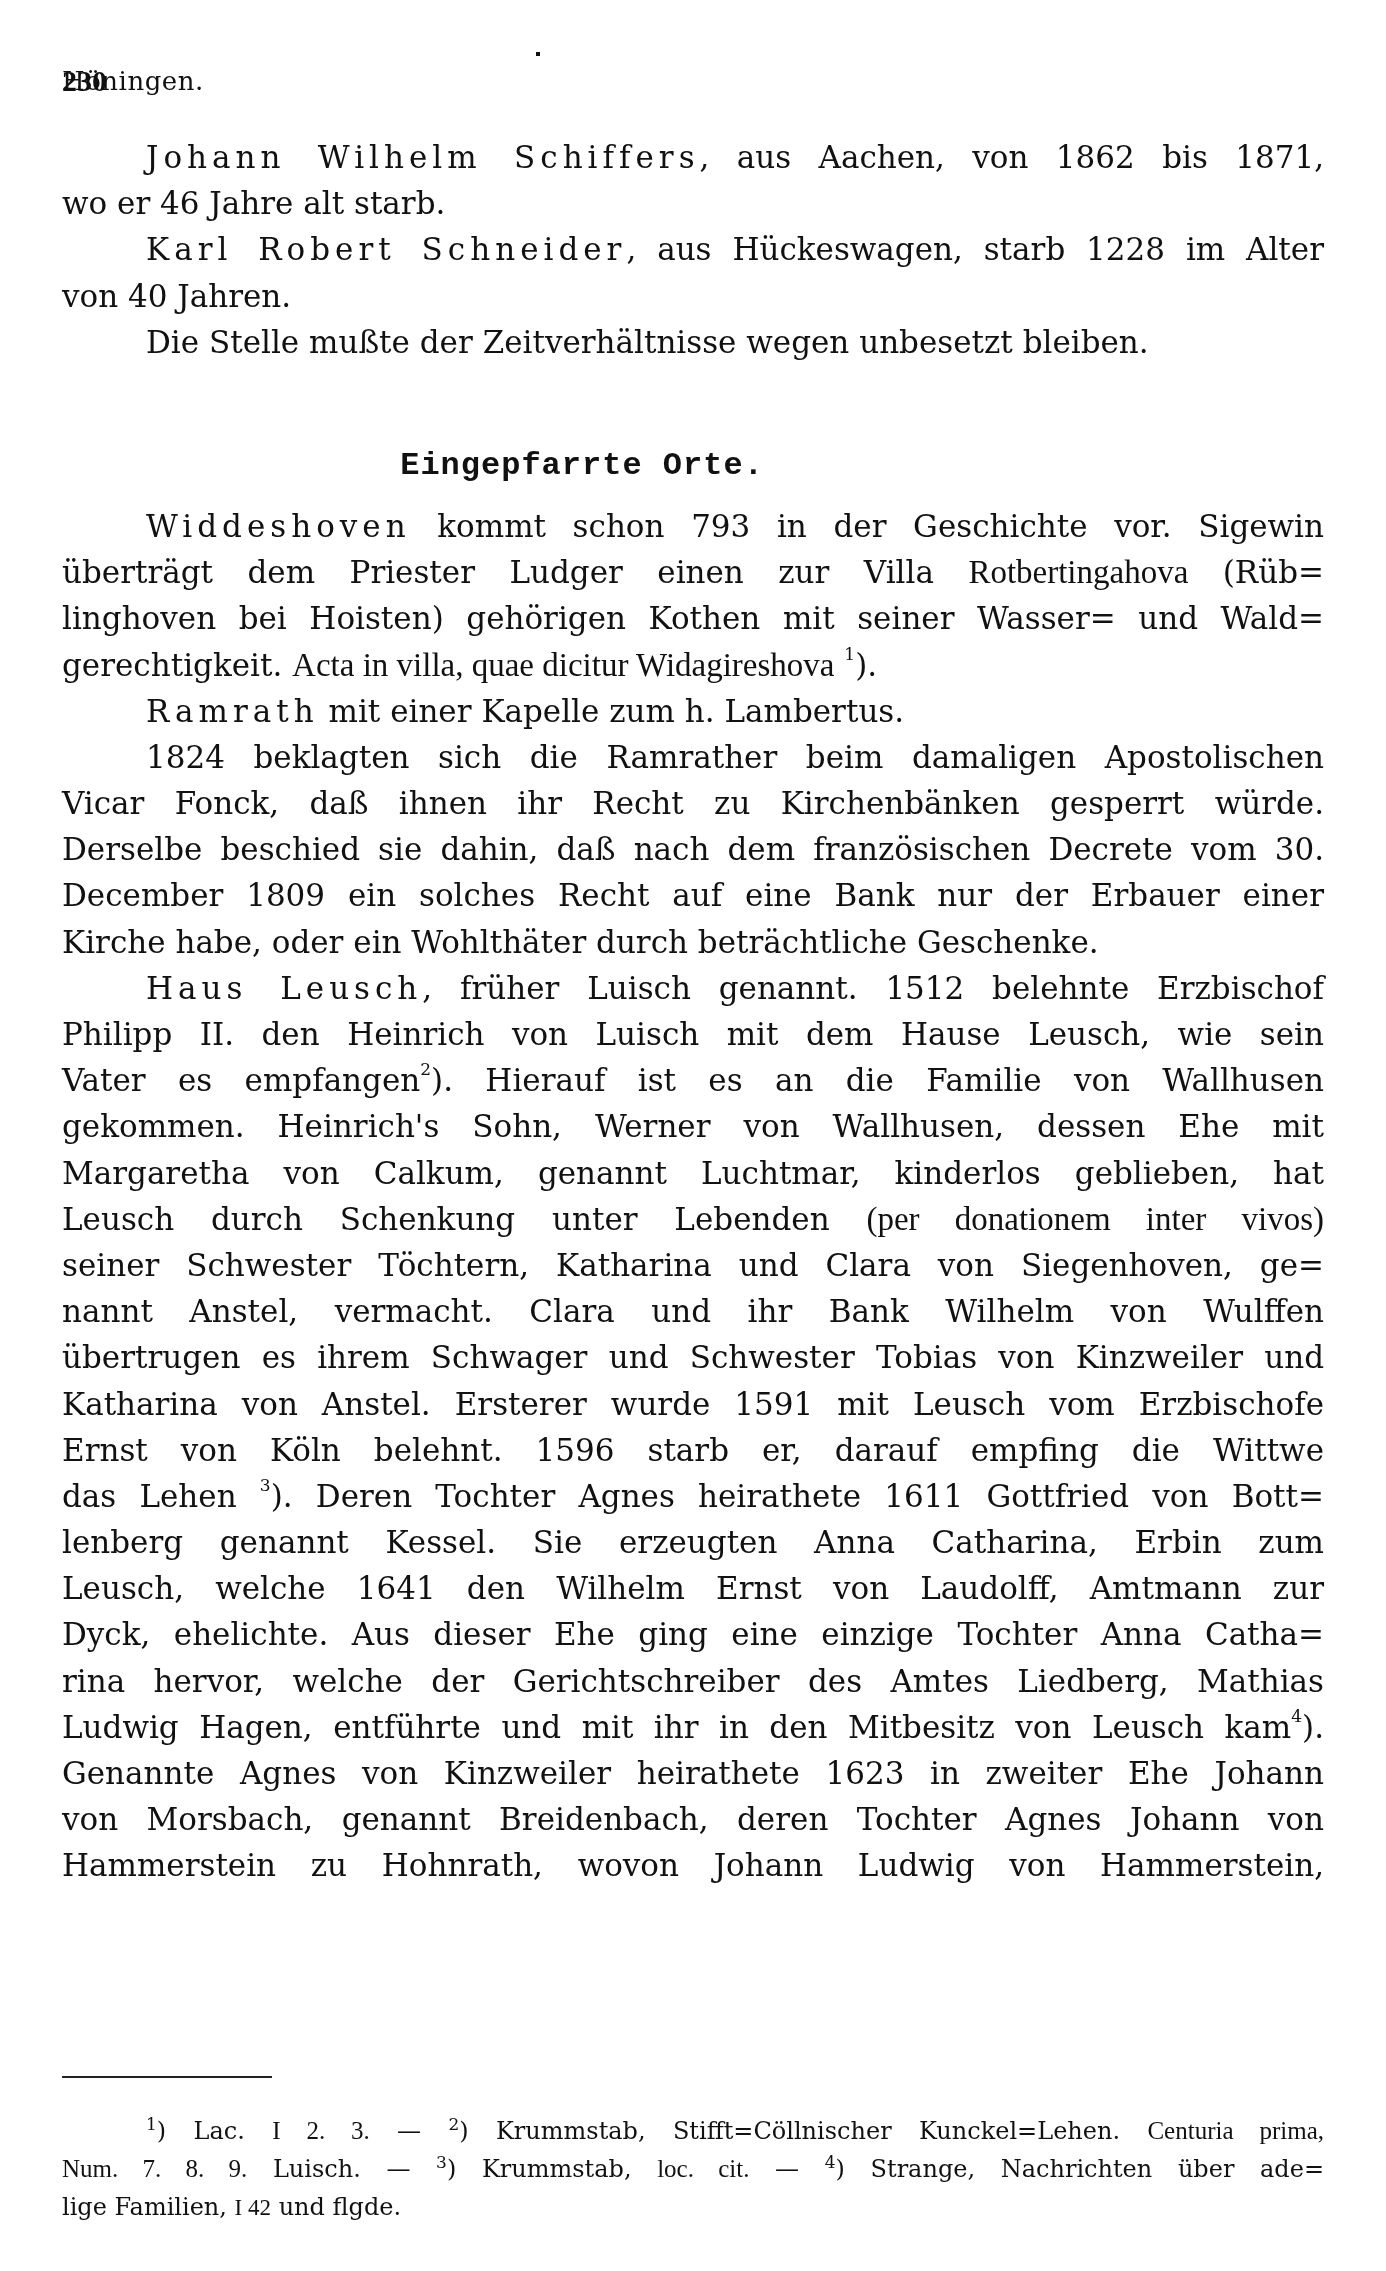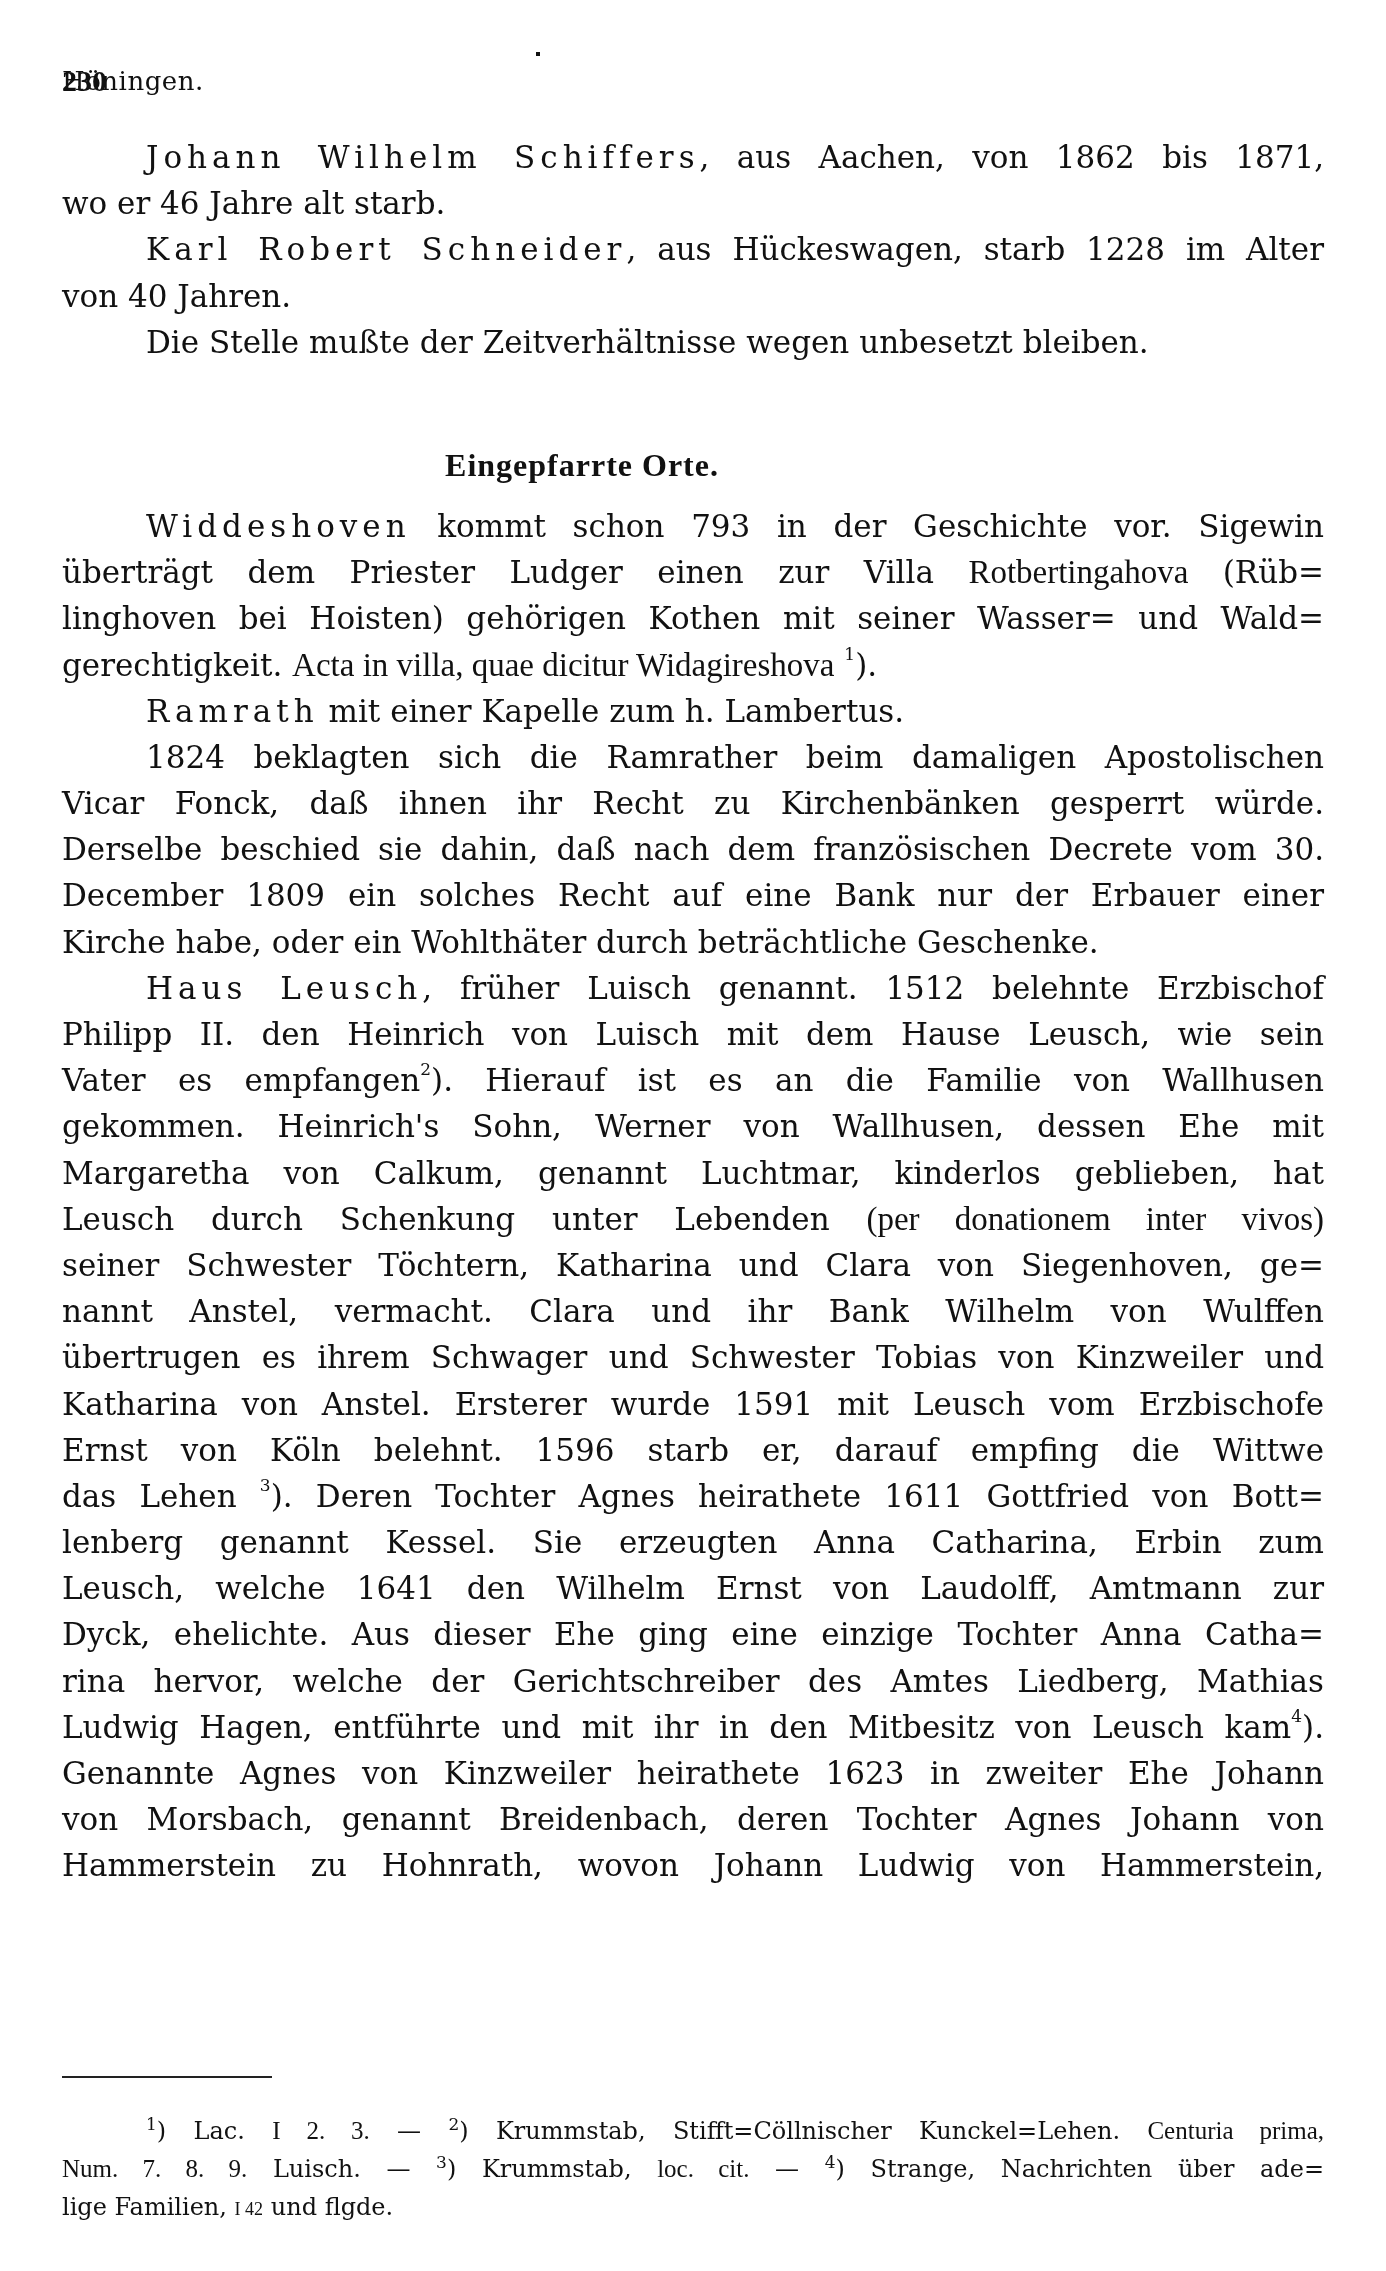--- a/index.html
+++ b/index.html
@@ -89,21 +89,21 @@
       top: 4px;
     }
     .section-heading {
       position: absolute;
       left: 0;
       right: 0;
       top: 447px;
       text-align: center;
       font-size: 32px;
       font-weight: bold;
-      font-family: Liberation Serif, serif;
+      font-family: Liberation Mono, monospace;
       letter-spacing: 1px;
     }
     .footnote-rule {
       position: absolute;
       left: 62px;
       top: 2076px;
       width: 210px;
       height: 2px;
       background: #222;
     }
@@ -198,16 +198,16 @@
     </div>
   </div>
 
   <div class="section-heading">Eingepfarrte Orte.</div>
 
   <div class="footnote-rule"></div>
 
   <div class="footnotes">
     <span class="fn-line first-line"><sup class="fn">1</sup><span>) Lac. </span><span class="latin" style="font-size:25px">I 2. 3.</span><span> — </span><sup class="fn">2</sup><span>) Krummstab, Stifft=Cöllnischer Kunckel=Lehen. </span><span class="latin" style="font-size:25px">Centuria prima,</span></span>
     <span class="fn-line"><span class="latin" style="font-size:25px">Num. 7. 8. 9.</span><span> Luisch. — </span><sup class="fn">3</sup><span>) Krummstab, </span><span class="latin" style="font-size:25px">loc. cit.</span><span> — </span><sup class="fn">4</sup><span>) Strange, Nachrichten über ade=</span></span>
-    <span class="fn-line last"><span>lige Familien, </span><span class="latin" style="font-size:18px">I 42</span><span> und flgde.</span></span>
+    <span class="fn-line last"><span>lige Familien, </span><span class="latin" style="font-size:23px">I 42</span><span> und flgde.</span></span>
   </div>
 
 </div>
 
 </body></html>

